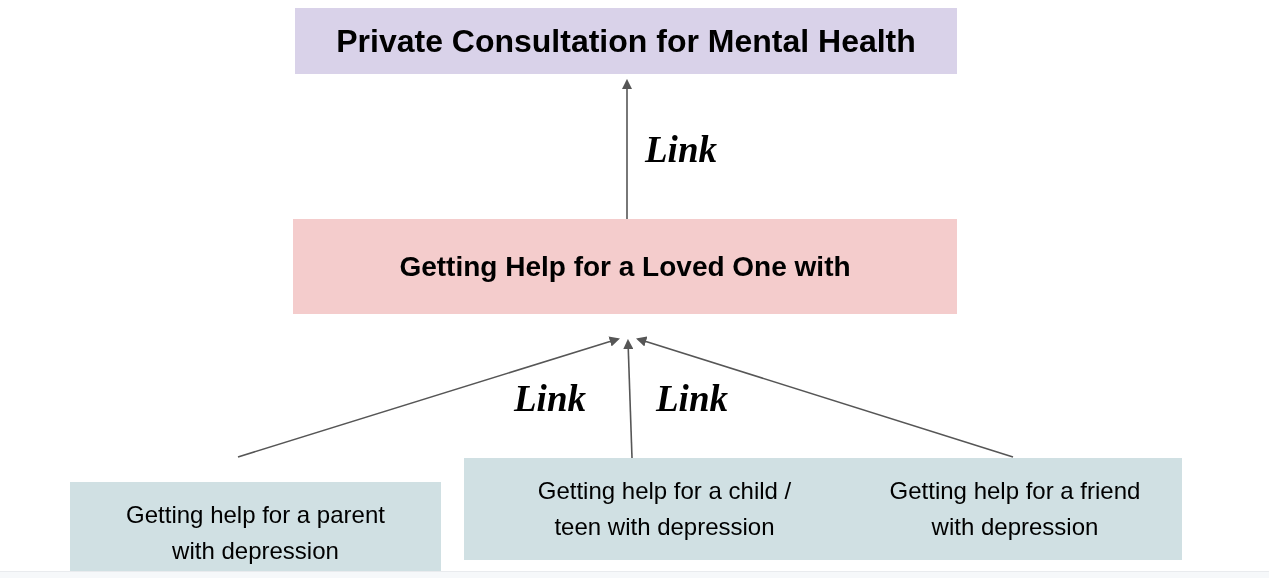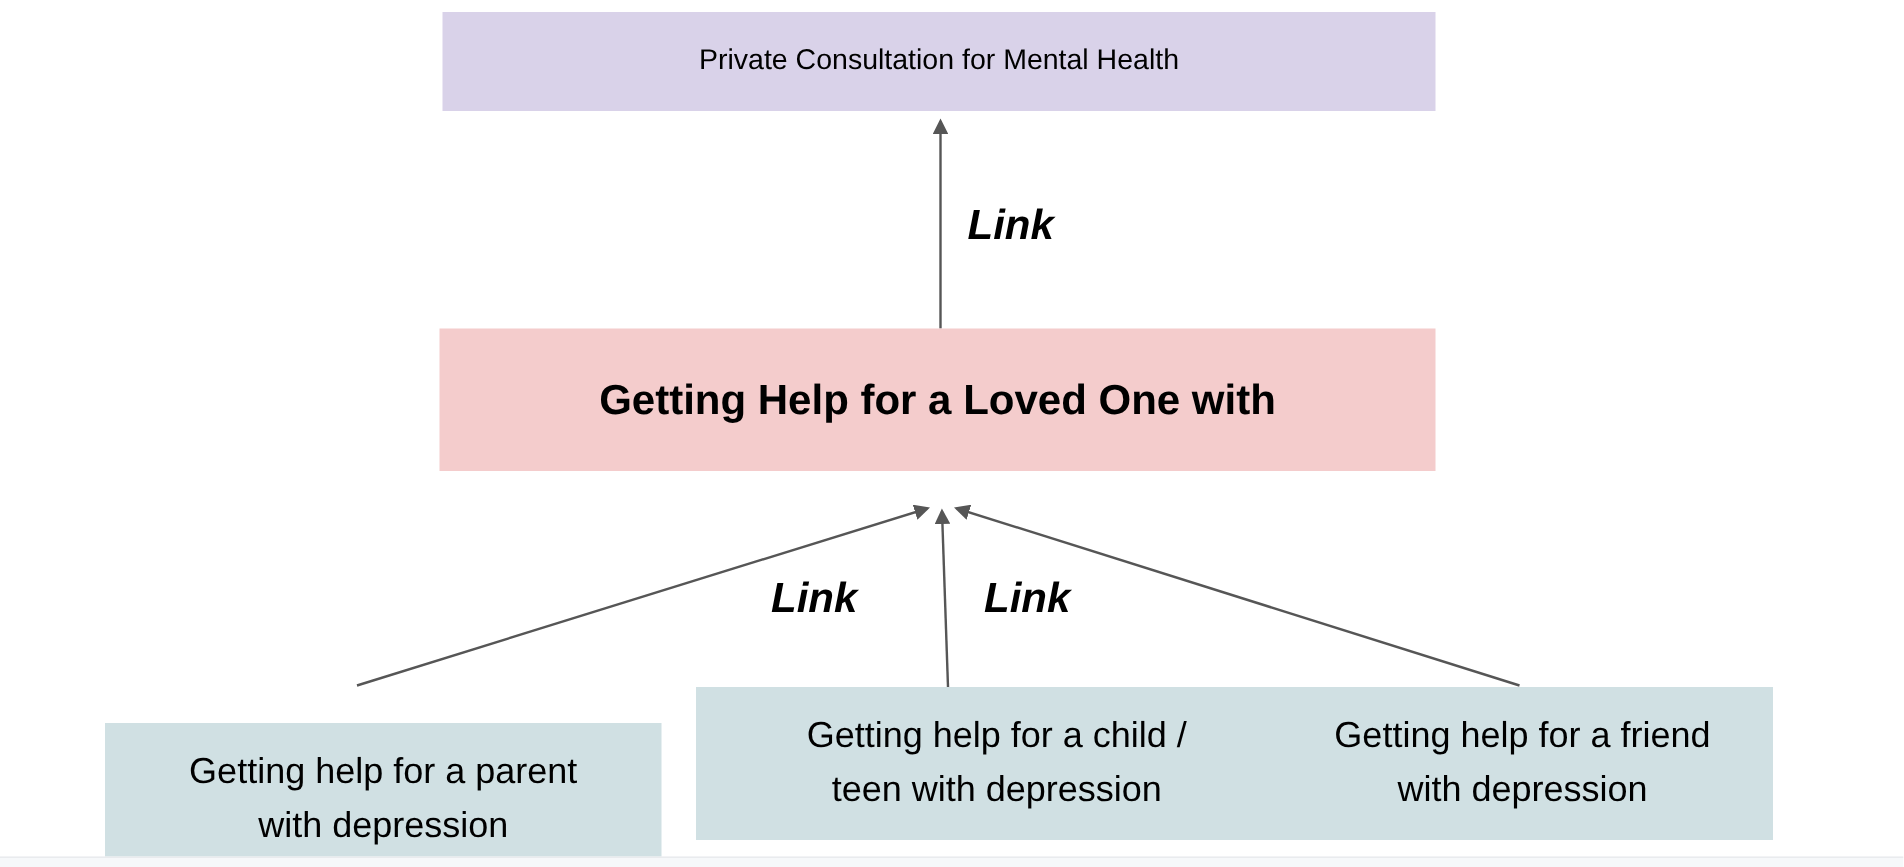--- a/index.html
+++ b/index.html
@@ -24,40 +24,40 @@
   .edge{stroke:var(--arrow);stroke-width:1.6;fill:none;}
   .arrowhead-fill{fill:var(--arrow);}
   .node{
     position:absolute;display:flex;flex-direction:column;
     align-items:center;justify-content:center;
     text-align:center;box-sizing:border-box;
   }
   .node-root{
     left:295px;top:8px;width:662px;height:66px;
     background:var(--root-box-bg);
-    font-weight:normal;font-size:19px;line-height:34px;
+    font-weight:bold;font-size:32px;line-height:34px;
   }
   .node-hub{
     left:293px;top:219px;width:664px;height:95px;
     background:var(--hub-box-bg);
     font-weight:bold;font-size:28px;line-height:40px;
   }
   .node-leaf{
     top:458px;height:102px;
     background:var(--leaf-box-bg);
     font-weight:normal;font-size:24px;line-height:36px;
   }
   .node-leaf-1{left:70px;width:371px;margin-top:24px;}
   .node-leaf-2{left:464px;width:401px;}
   .node-leaf-3{left:848px;width:334px;}
   .node .line{display:block;}
   .edge-label{
     position:absolute;
     font-weight:bold;font-style:italic;
-    font-size:28px;line-height:28px;white-space:nowrap;
+    font-size:37px;line-height:28px;white-space:nowrap;font-family:Liberation Serif, serif;
   }
   .edge-label-top{left:645px;top:136px;}
   .edge-label-lower-left{left:514px;top:385px;}
   .edge-label-lower-right{left:656px;top:385px;}
   .footer-strip{
     position:absolute;left:0;top:571px;width:1269px;height:7px;
     background:var(--footer-strip-bg);
     border-top:1px solid var(--footer-strip-border);
     box-sizing:border-box;
   }

